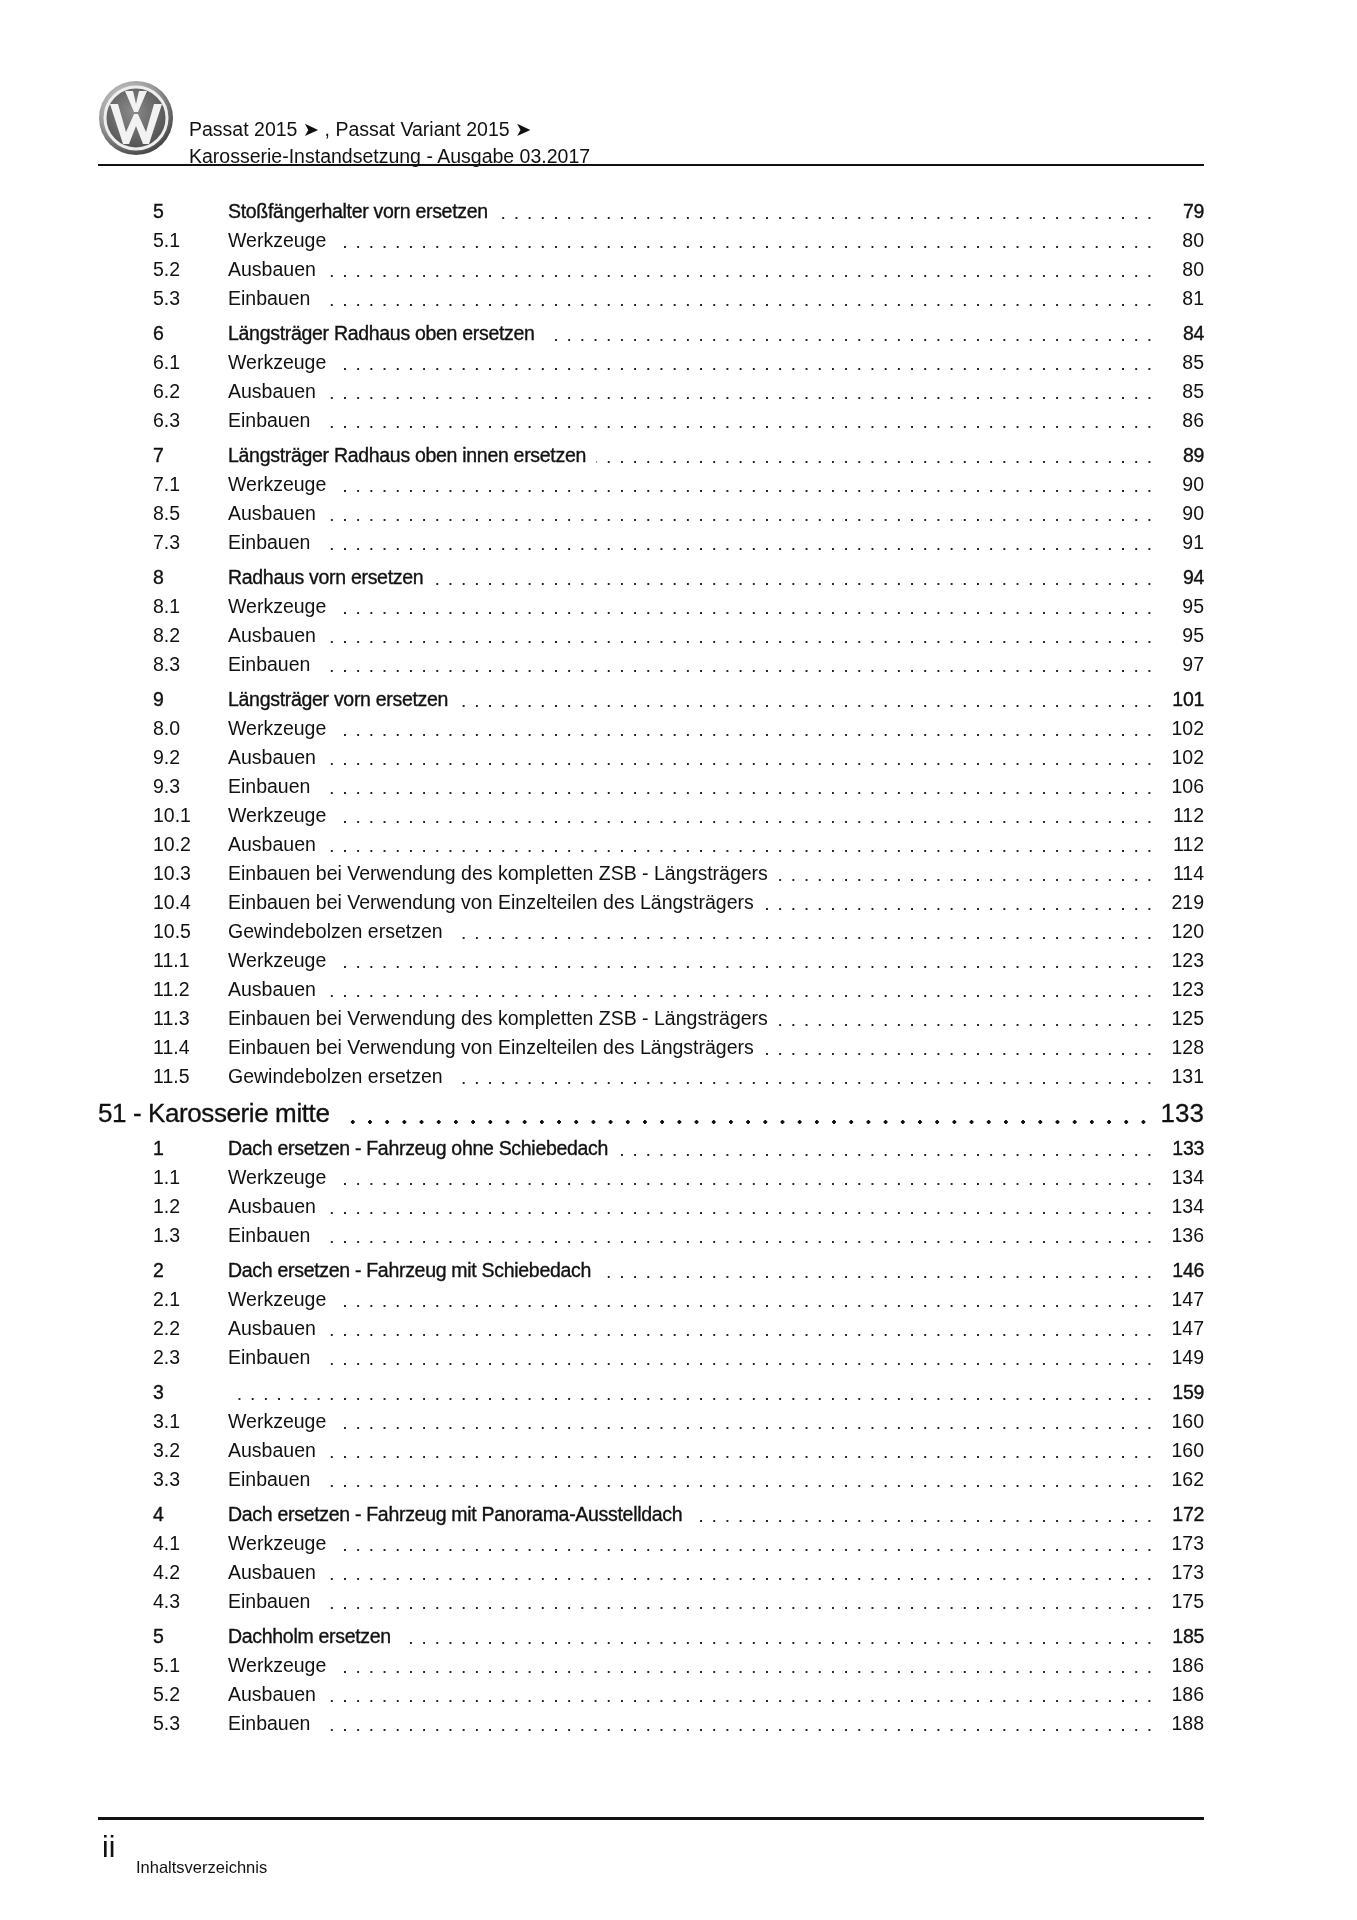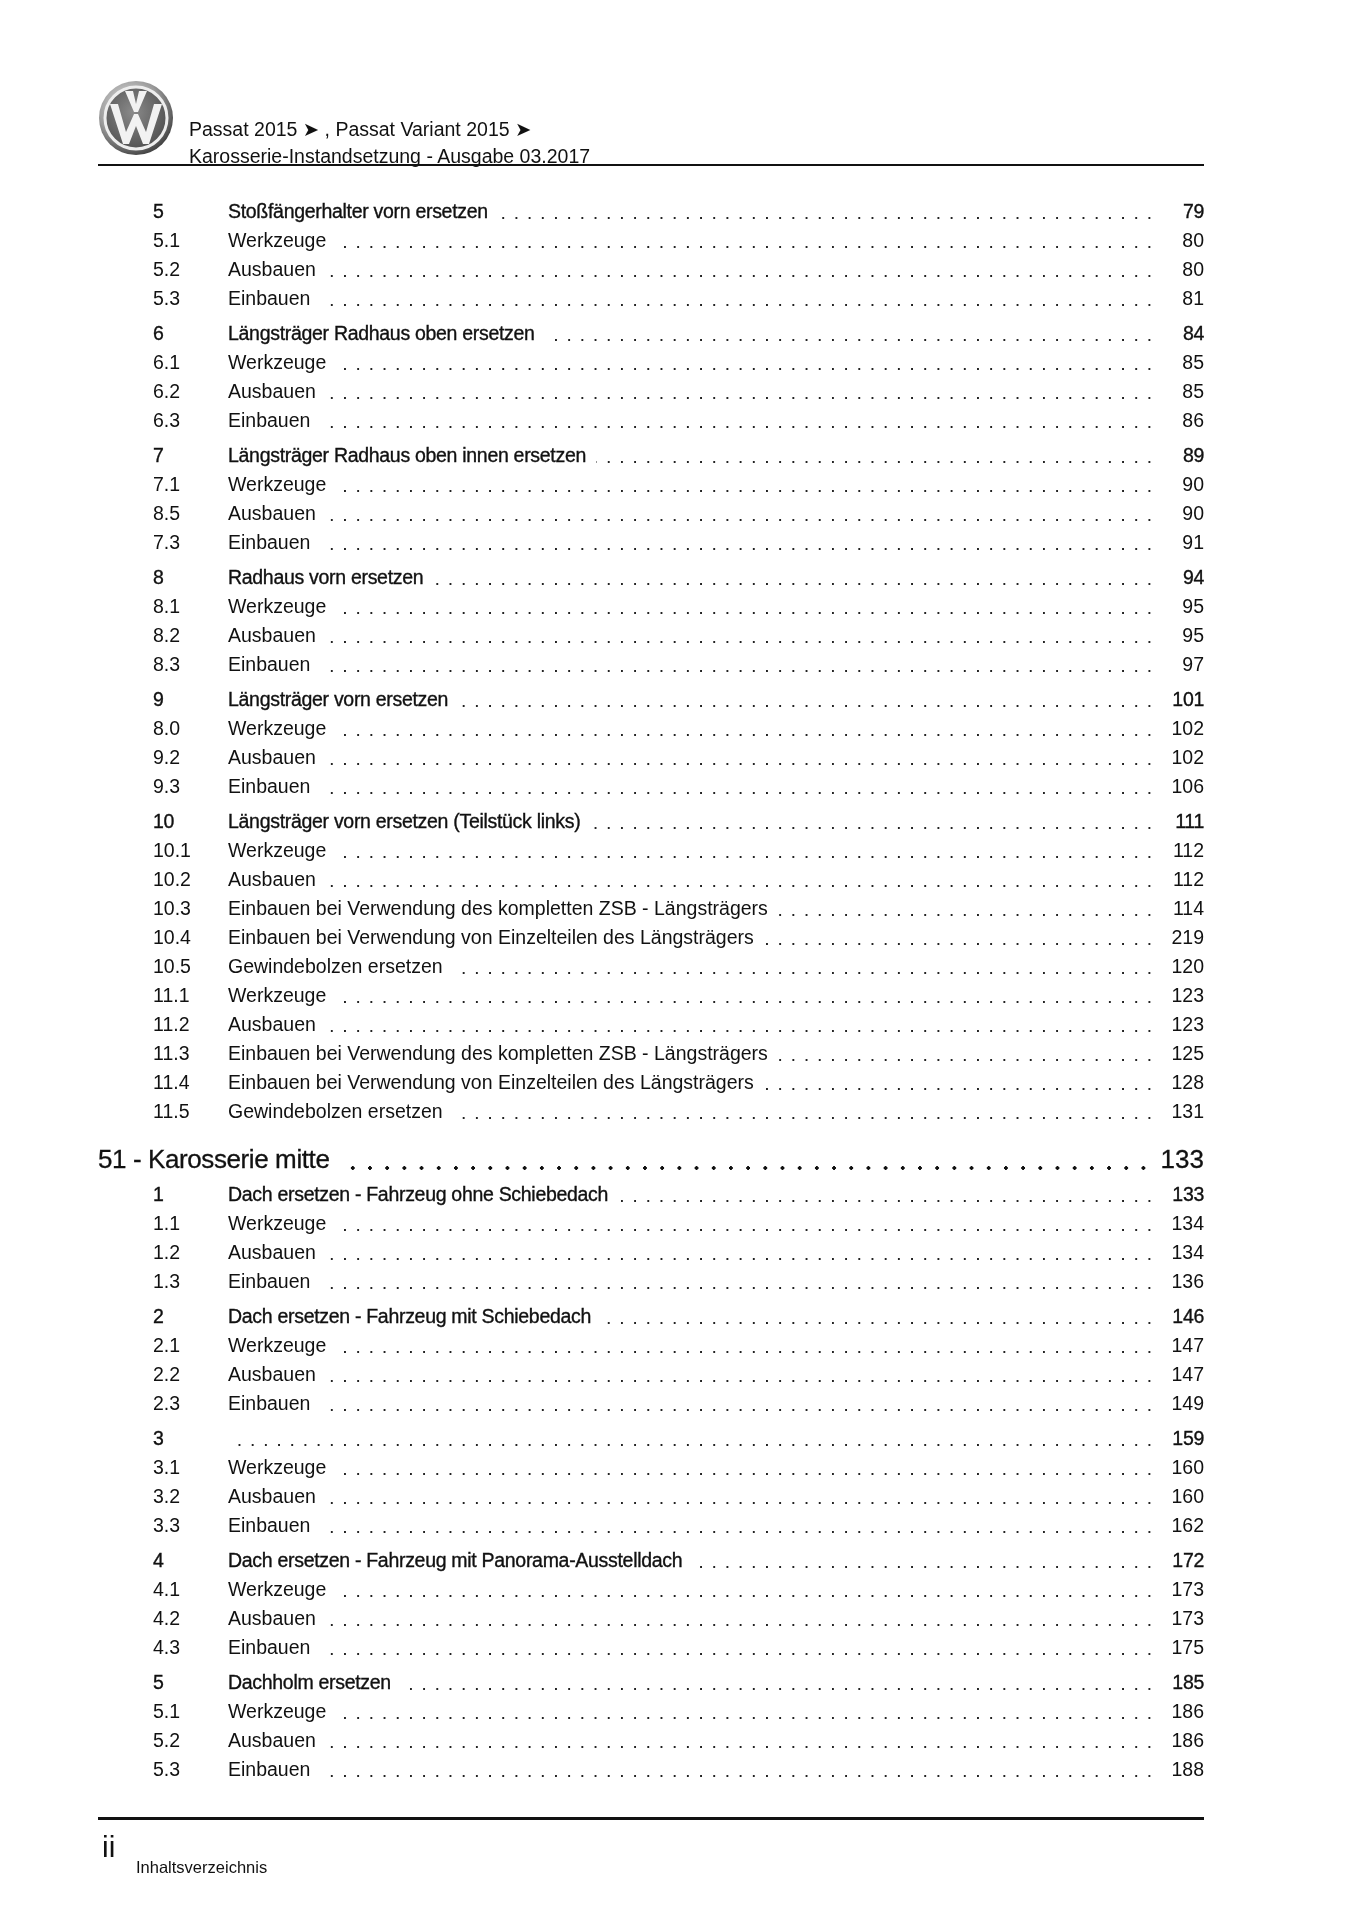--- a/index.html
+++ b/index.html
@@ -14,21 +14,21 @@
   .row { position: relative; height: 29px; display: flex; align-items: flex-end; font-size: 19.5px; line-height: 24px; }
   .row.gap { margin-top: 6px; }
   .row .num { position: absolute; left: 55px; bottom: 2px; }
   .row .label { position: absolute; left: 130px; bottom: 2px; background: #fff; padding-right: 10px; white-space: nowrap; z-index: 2; }
   .row .dots { position: absolute; left: 130px; right: 48px; bottom: 4px; height: 6px; overflow: hidden; z-index: 1;
                background-image: radial-gradient(circle, #222 1.1px, transparent 1.4px);
                background-size: 13.2px 6px; background-position: right center; background-repeat: repeat-x; }
   .row .page { position: absolute; right: 0; bottom: 2px; text-align: right; }
   .row.l1 .label, .row.l1 .num, .row.l1 .page { font-weight: normal; letter-spacing: -0.3px; -webkit-text-stroke: 0.35px #111; }
 
-  .chapter { position: relative; height: 42px; margin-top: 12px; font-size: 26px; }
+  .chapter { position: relative; height: 42px; margin-top: 1px; font-size: 26px; }
   .chapter .label { position: absolute; left: 0; bottom: 4px; background: #fff; padding-right: 14px; white-space: nowrap; z-index: 2; letter-spacing: -0.4px; -webkit-text-stroke: 0.3px #111; }
   .chapter .dots { position: absolute; left: 0; right: 52px; bottom: 7px; height: 8px; z-index: 1;
                    background-image: radial-gradient(circle, #111 1.6px, transparent 2px);
                    background-size: 17.2px 8px; background-position: right center; background-repeat: repeat-x; }
   .chapter .page { position: absolute; right: 0; bottom: 4px; -webkit-text-stroke: 0.3px #111; }
 
   .footer-rule { position: absolute; left: 98px; top: 1817px; width: 1106px; height: 3px; background: #111; }
   .footer { position: absolute; left: 98px; top: 1830px; height: 40px; }
   .footer .pg { position: absolute; left: 4px; top: 0; font-size: 30px; }
   .footer .title { position: absolute; left: 38px; top: 28px; font-size: 16.5px; white-space: nowrap; }
@@ -176,26 +176,20 @@
       <span class="dots"></span>
       <span class="label">Ausbauen</span>
       <span class="page">102</span>
     </div>
     <div class="row l2">
       <span class="num">9.3</span>
       <span class="dots"></span>
       <span class="label">Einbauen</span>
       <span class="page">106</span>
     </div>
-    <div class="row l1 gap">
-      <span class="num">10</span>
-      <span class="dots"></span>
-      <span class="label">Längsträger vorn ersetzen (Teilstück links)</span>
-      <span class="page">111</span>
-    </div>
     <div class="row l2">
       <span class="num">10.1</span>
       <span class="dots"></span>
       <span class="label">Werkzeuge</span>
       <span class="page">112</span>
     </div>
     <div class="row l2">
       <span class="num">10.2</span>
       <span class="dots"></span>
       <span class="label">Ausbauen</span>

